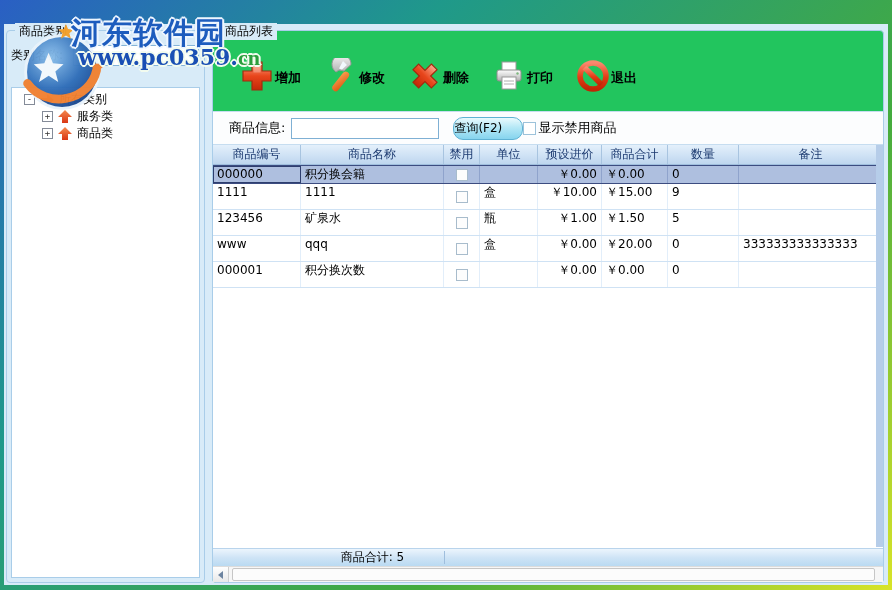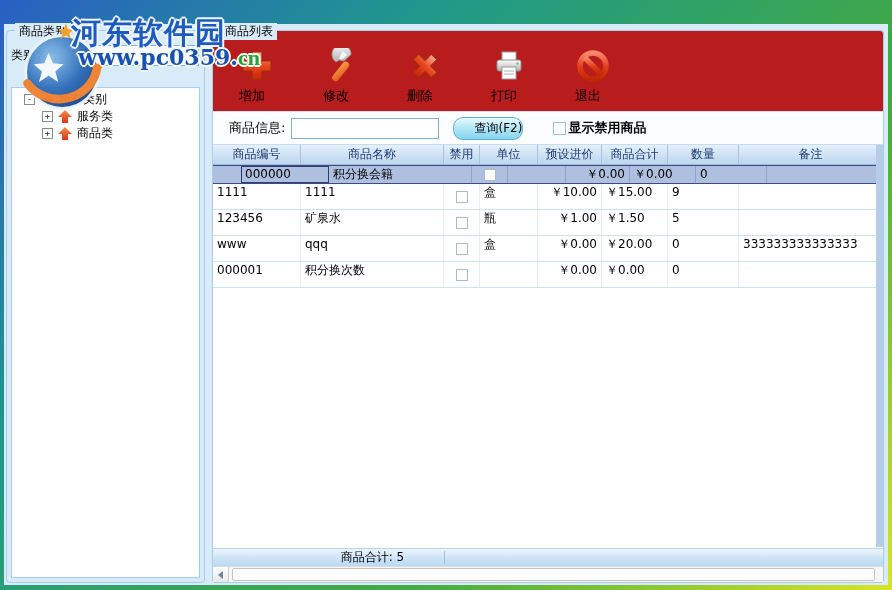--- a/index.html
+++ b/index.html
@@ -25,45 +25,45 @@
   .cat-row .lbl{width:62px;flex:none;}
   .cat-input{width:126px;height:21px;border:1px solid #84b3d8;background:#fff;outline:none;font-size:12px;padding:0 3px;}
   .tree-box{position:absolute;left:4px;right:4px;top:56px;bottom:4px;background:#fff;border:1px solid #a9cde9;padding:3px 0;overflow:hidden;}
   .tree-item{display:flex;align-items:center;height:17px;cursor:default;}
   .tree-item.root{padding-left:12px;}
   .tree-item.child{padding-left:30px;}
   .expander{width:11px;height:11px;border:1px solid #848b98;background:#fff;font-size:9px;line-height:9px;
             text-align:center;flex:none;margin-right:4px;color:#333;font-family:"DejaVu Sans Mono",monospace;}
   .tree-arrow{width:16px;height:14px;flex:none;margin-right:4px;}
   
-  .right-panel{left:208px;top:6px;right:4px;bottom:2px;background:#b91c1c;display:flex;flex-direction:column;}
+  .right-panel{left:208px;top:6px;right:4px;bottom:2px;background:#22c55e;display:flex;flex-direction:column;}
   .toolbar{height:80px;display:flex;align-items:center;padding:10px 0 0 26px;gap:20px;flex:none;}
-  .tool-btn{width:64px;display:flex;flex-direction:column;align-items:flex-start;cursor:pointer;}
+  .tool-btn{width:64px;display:flex;flex-direction:row;align-items:center;cursor:pointer;font-weight:bold;}
   .tool-btn .icon{width:36px;height:36px;}
   .tool-btn .tlabel{margin-top:3px;font-size:13px;}
   .search-row{height:34px;flex:none;border-top:1px solid #c6ddf0;border-bottom:1px solid #c6ddf0;
               background:#fcfdfe;display:flex;align-items:center;padding-left:16px;}
   .search-row .lbl{font-size:13px;}
   .search-input{width:148px;height:21px;border:1px solid #7fb0d4;background:#fff;outline:none;font-size:12px;padding:0 3px;margin-left:6px;}
   .query-btn{margin-left:14px;width:70px;height:23px;border:1px solid #5fb2d4;border-radius:10px;
              background:linear-gradient(180deg,#eafafd 0%,#b5e8f6 45%,#86d4ee 100%);
-             font-size:12px;cursor:pointer;display:flex;align-items:center;justify-content:flex-end;}
-  .chk-wrap{margin-left:30px;display:flex;align-items:center;cursor:pointer;font-weight:bold;}
+             font-size:12px;cursor:pointer;display:flex;align-items:center;justify-content:flex-start;}
+  .chk-wrap{display:flex;align-items:center;cursor:pointer;}
   .checkbox{width:13px;height:13px;border:1px solid #9cc2da;background:#fff;flex:none;}
   .chk-wrap .lbl{margin-left:2px;font-size:13px;}
   
   .table-wrap{position:relative;flex:1;background:#fff;display:flex;flex-direction:column;overflow:hidden;}
   .thead{display:flex;height:20px;flex:none;background:linear-gradient(180deg,#e4f0fb 0%,#cfe2f5 55%,#bed6ee 100%);
          color:#1c3a70;border-bottom:1px solid #9fbedd;}
   .thead .tcell{border-right:1px solid #a8c4e0;text-align:center;line-height:19px;cursor:default;}
   .trow{display:flex;height:26px;flex:none;border-bottom:1px solid #cfe2f4;background:#fff;}
   .trow .tcell{border-right:1px solid #e2eefa;line-height:17px;padding:0 4px;overflow:hidden;white-space:nowrap;}
   .trow.selected{background:#aebfdf;border-top:1px solid #3c4c80;border-bottom:1px solid #3c4c80;height:19px;}
   .trow.selected .tcell{border-right-color:#8fa3cc;}
-  .trow.selected .tcell.c0{outline:1px solid #2e3e6e;outline-offset:-1px;margin-left:28px;}
+  .trow.selected .tcell.c0{outline:1px solid #2e3e6e;outline-offset:-1px;}
   .c0{width:88px;flex:none;}.c1{width:143px;flex:none;}.c2{width:36px;flex:none;display:flex;align-items:center;justify-content:center;}
   .c3{width:58px;flex:none;}.c4{width:64px;flex:none;text-align:right;}.c5{width:66px;flex:none;}
   .c6{width:71px;flex:none;}.c7{flex:1;}
   .row-chk{width:12px;height:12px;border:1px solid #a8bccc;background:#fdfdfd;}
   .fill{flex:1;background:#fff;}
   .v-strip{position:absolute;top:0;right:0;width:7px;bottom:35px;background:#b6cde9;}
   .tfooter{height:18px;flex:none;position:relative;border-top:1px solid #b9d4ec;
            background:linear-gradient(180deg,#ecf5fd 0%,#cfe4f6 50%,#badaf2 100%);}
   .tfooter .total{position:absolute;left:88px;width:143px;text-align:center;line-height:17px;font-size:12px;}
   .tfooter .fsep{position:absolute;left:231px;top:2px;bottom:2px;width:1px;background:#9fbedd;}

